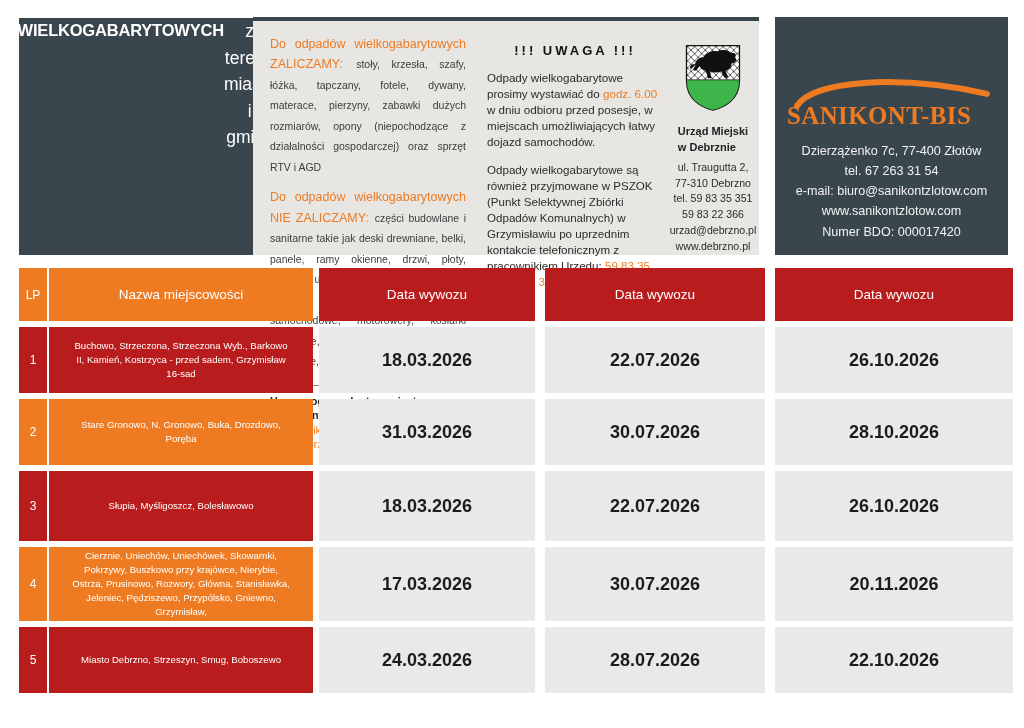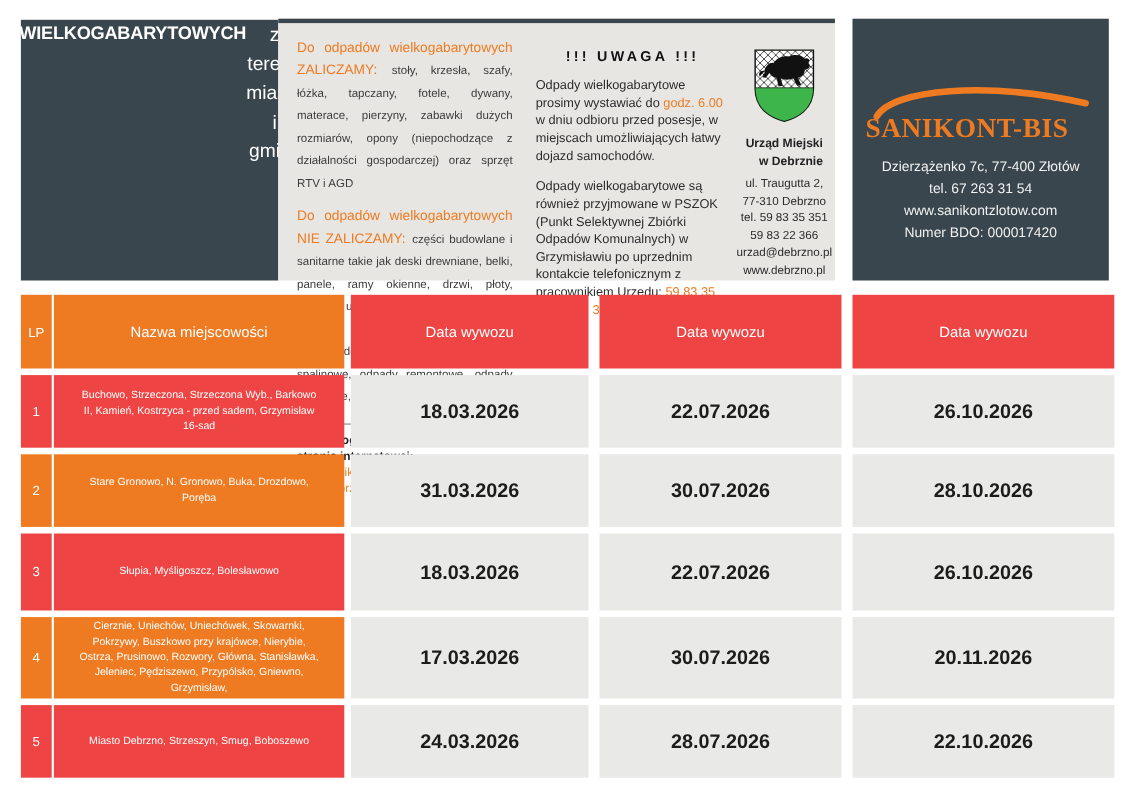--- a/index.html
+++ b/index.html
@@ -36,44 +36,44 @@
   .col-uwaga{width:192px;box-sizing:border-box;padding:14px 4px 0 12px;}
   .uwaga-title{margin:8px 0 12px 0;text-align:center;font-size:13px;font-weight:bold;
     letter-spacing:3px;color:#111;}
   .uwaga-p{margin:0 0 12px 0;font-size:11.6px;line-height:1.38;color:#2b2b2b;}
   .hl{color:#ee7b22;}
 
   .col-office{flex:1;display:flex;flex-direction:column;align-items:center;
     box-sizing:border-box;padding-top:22px;}
   .crest{width:76px;height:92px;}
   .office-name{margin-top:11px;font-size:11px;font-weight:bold;color:#222;
-    text-align:right;line-height:1.45;}
+    text-align:left;line-height:1.45;}
   .office-addr{margin-top:4px;font-size:10.6px;color:#2b2b2b;text-align:center;line-height:1.5;}
 
   .company-panel{
     position:absolute;left:775px;top:17px;width:233px;height:238px;background:#39464d;
     display:flex;flex-direction:column;align-items:center;
   }
   .logo-svg{width:212px;height:58px;margin-top:58px;}
   .company-lines{margin-top:8px;text-align:center;color:#f2f2f2;font-size:12.6px;line-height:1.6;}
 
   
   .schedule{position:absolute;left:19px;top:268px;width:994px;}
   .trow{display:flex;}
   .trow + .trow{margin-top:6px;}
   .c{display:flex;align-items:center;justify-content:center;text-align:center;box-sizing:border-box;}
   .c.lp{width:28px;margin-right:2px;}
   .c.name{width:264px;margin-right:6px;padding:12px 22px;}
   .c.d1{width:216px;margin-right:10px;}
   .c.d2{width:220px;margin-right:10px;}
   .c.d3{flex:1;}
-  .h-head{height:67px;border-radius:30px;}
+  .h-head{height:53px;border-radius:30px;}
   .h66{height:66px;} .h70{height:70px;} .h74{height:74px;}
   .bg-orange{background:#ee7b22;color:#fff;}
-  .bg-dark{background:#ef4444;color:#fff;}
+  .bg-dark{background:#b91c1c;color:#fff;}
   .bg-cell{background:#e9e9e8;color:#1c1c1c;}
   .hdr-txt{font-size:13.5px;}
   .lp-txt{font-size:12px;}
   .name-txt{font-size:9.6px;line-height:1.45;}
   .date-txt{font-size:18px;font-weight:bold;}
 </style>
 </head>
 <body>
 
 <div class="page">
@@ -155,20 +155,21 @@
   </div>
 
   <div class="company-panel">
     <svg class="logo-svg" viewBox="0 0 230 62" xmlns="http://www.w3.org/2000/svg">
       <path d="M12,33 C28,6 120,-2 218,20" stroke="#ee7b22" stroke-width="6.5" fill="none" stroke-linecap="round"></path>
       <text x="1" y="53" font-family="Liberation Serif, serif" font-weight="bold" font-size="27" letter-spacing="0.5" fill="#ee7b22">SANIKONT-BIS</text>
     </svg>
     <div class="company-lines">
       <div>Dzierzążenko 7c, 77-400 Złotów</div>
       <div>tel. 67 263 31 54</div>
+      <div>e-mail: biuro@sanikontzlotow.com</div>
       <div>www.sanikontzlotow.com</div>
       <div>Numer BDO: 000017420</div>
     </div>
   </div>
 
   <div class="schedule">
 
     <div class="trow h-head">
       <div class="c lp bg-orange lp-txt">LP</div>
       <div class="c name bg-orange hdr-txt">Nazwa miejscowości</div>

